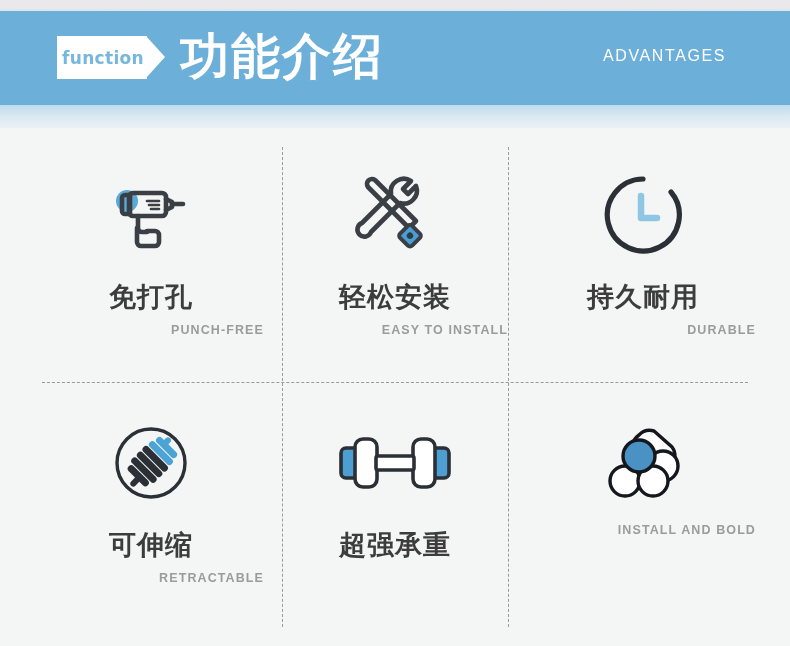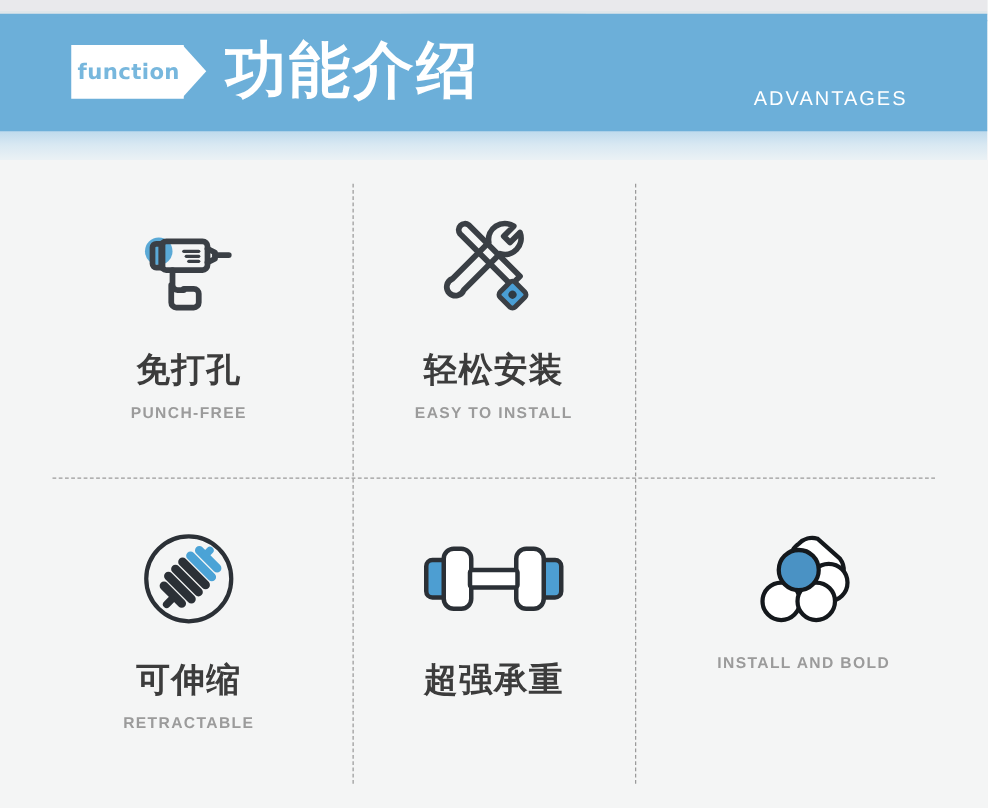--- a/index.html
+++ b/index.html
@@ -85,21 +85,20 @@
     line-height:56px;
     font-family:"DejaVu Sans","Liberation Sans",sans-serif;
   }
   .banner-sub {
     position:absolute;
     right:64px; top:47px;
     color:#ffffff;
     font-size:16px;
     letter-spacing:1.6px;
     font-family:"Liberation Sans",sans-serif;
-    margin-top:24px;
   }
 
   
   .grid {
     position:absolute;
     left:0; top:132px;
     width:659px; height:518px;
     background:#f4f5f5;
   }
   .vline {
@@ -147,20 +146,21 @@
     line-height:34px;
     font-family:"DejaVu Sans","Liberation Sans",sans-serif;
   }
   .en {
     margin-top:9px;
     font-size:12.5px;
     font-weight:bold;
     color:#9b9b9b;
     letter-spacing:1.1px;
     font-family:"Liberation Sans",sans-serif;
+    text-align:right;
   }
 </style>
 </head>
 <body>
 
 <div class="header">
   <div class="header-glow"></div>
 
   <div class="banner"></div>
 
@@ -215,20 +215,30 @@
         <g transform="rotate(45 62 62)">
           <rect x="54" y="54" width="17" height="17" rx="3" fill="#4a9ed4" stroke="#3a3f45" stroke-width="4"></rect>
           <circle cx="62.5" cy="62.5" r="3.2" fill="#2f3a42"></circle>
         </g>
       </svg>
     </div>
     <div class="cn">轻松安装</div>
     <div class="en">EASY TO INSTALL</div>
   </div>
 
+  <div class="cell c2">
+    <div class="icon-box">
+      <svg width="86" height="86" viewBox="0 0 86 86">
+        <path d="M43 7 a36 36 0 1 0 28 13" fill="none" stroke="#2b3036" stroke-width="5.2" stroke-linecap="round"></path>
+        <path d="M41 24 v22 h16" fill="none" stroke="#8fc6e4" stroke-width="6.5" stroke-linecap="round" stroke-linejoin="round"></path>
+      </svg>
+    </div>
+    <div class="cn">持久耐用</div>
+    <div class="en">DURABLE</div>
+  </div>
 
   <div class="cell c3">
     <div class="icon-box">
       <svg width="86" height="86" viewBox="0 0 86 86">
         <circle cx="43" cy="43" r="34" fill="none" stroke="#2b3036" stroke-width="3.4"></circle>
         <g transform="rotate(45 43 43)" stroke-linecap="round">
           <path d="M33 21 h20" stroke="#4ba3d6" stroke-width="7"></path>
           <path d="M31 29 h24" stroke="#4ba3d6" stroke-width="7"></path>
           <path d="M30 37 h26" stroke="#2b3036" stroke-width="7"></path>
           <path d="M30 45 h26" stroke="#2b3036" stroke-width="7"></path>

